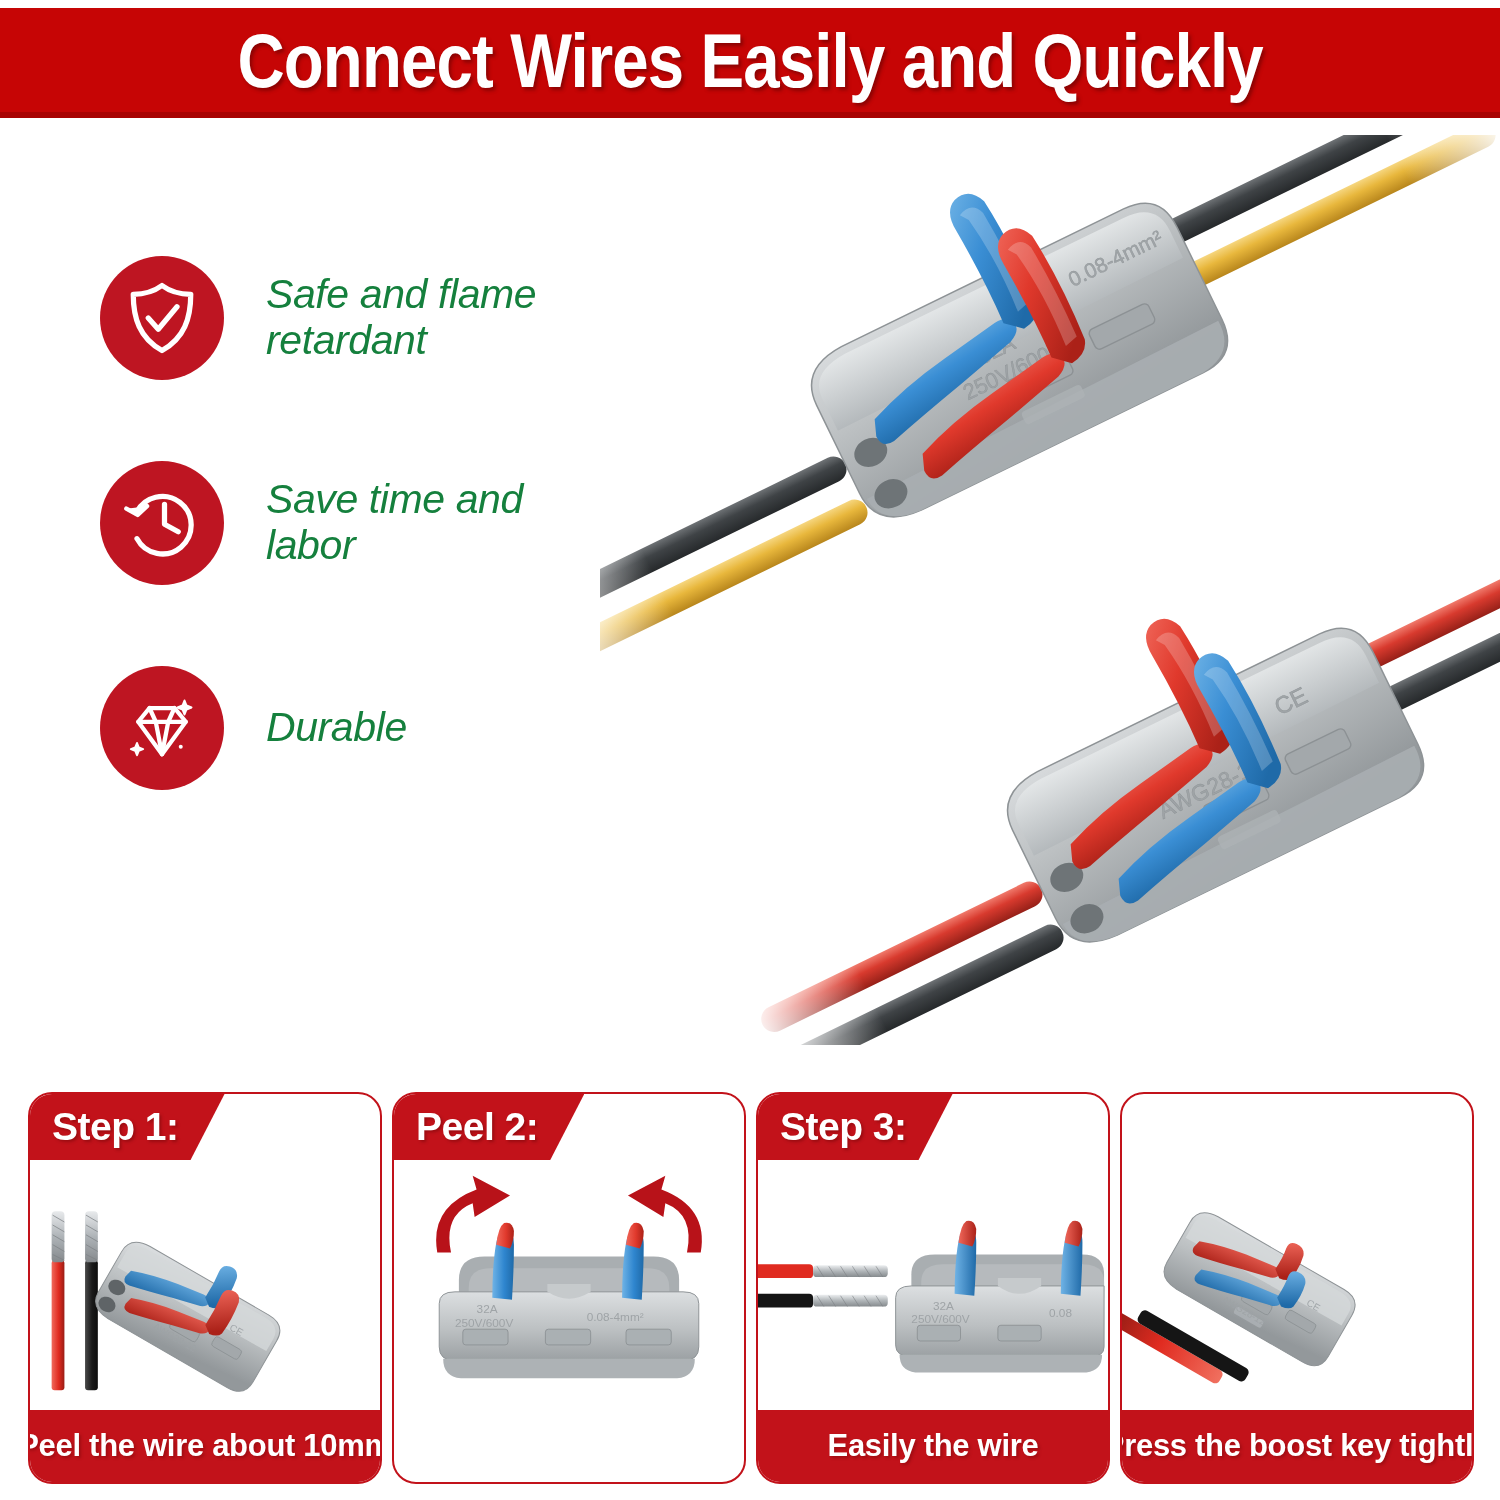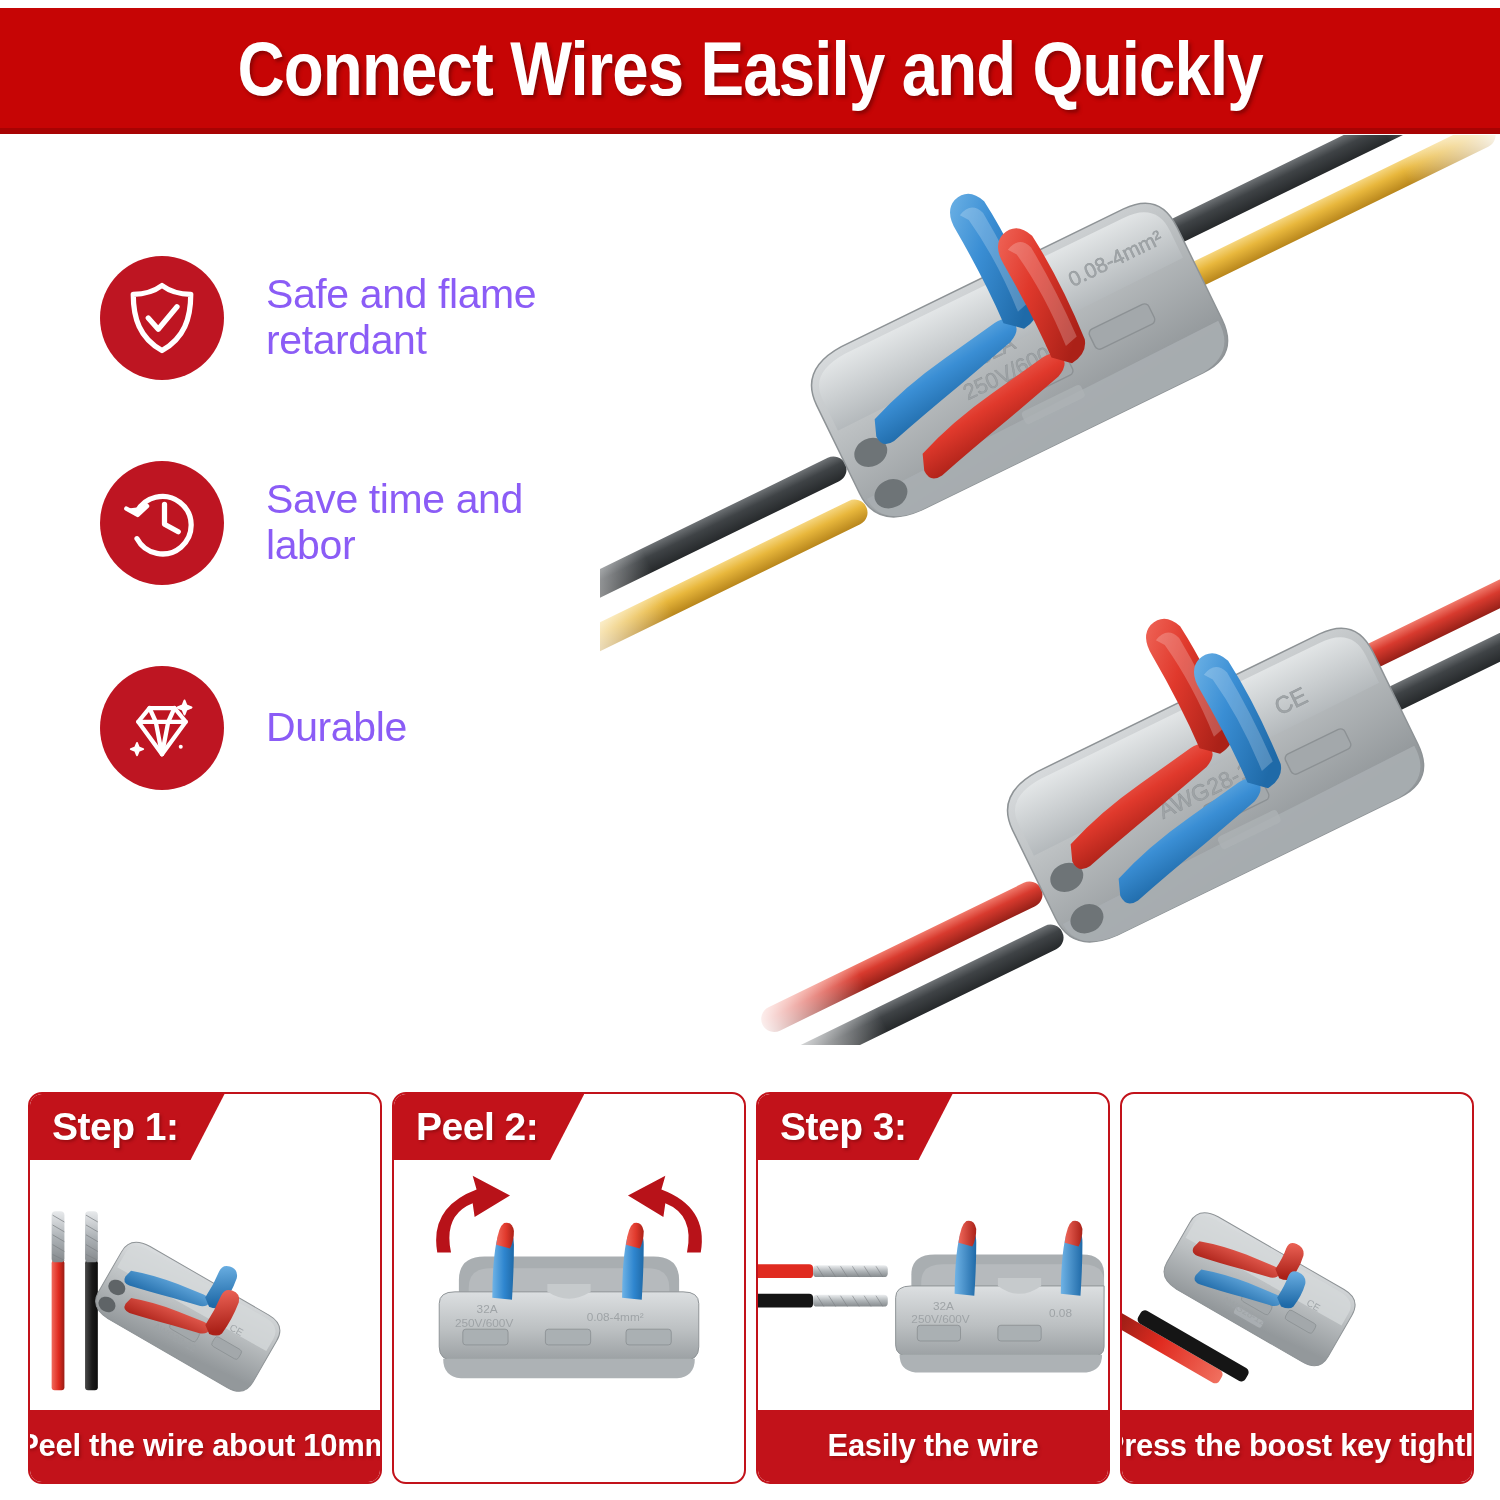--- a/index.html
+++ b/index.html
@@ -8,21 +8,21 @@
     background: #ffffff;
     font-family: "Liberation Sans", sans-serif;
     position: relative;
     overflow: hidden;
   }
 
   
   .banner {
     position: absolute;
     left: 0; top: 8px;
-    width: 1500px; height: 126px;
+    width: 1500px; height: 110px;
     background: #c60505;
     border-bottom: 6px solid #a80303;
     display: flex;
     align-items: center;
     justify-content: center;
   }
   .banner-title {
     color: #ffffff;
     font-family: "Liberation Sans Narrow", "Liberation Sans", sans-serif;
     font-weight: bold;
@@ -50,26 +50,27 @@
     border-radius: 50%;
     background: #be1522;
     flex: 0 0 124px;
     display: flex;
     align-items: center;
     justify-content: center;
   }
   .feature-badge svg { width: 80px; height: 80px; display: block; }
   .feature-label {
     margin-left: 42px;
-    color: #8b5cf6;
+    color: #15803d;
     font-size: 41px;
     line-height: 1.12;
     font-weight: normal;
     letter-spacing: -0.4px;
     max-width: 330px;
+    font-style: italic;
   }
 
   
   .hero {
     position: absolute;
     left: 600px; top: 135px;
     width: 900px; height: 910px;
   }
   .hero svg { width: 100%; height: 100%; display: block; }
 
@@ -79,21 +80,21 @@
     left: 28px; top: 1092px;
     width: 1446px; height: 392px;
     display: flex;
     gap: 10px;
   }
   .step-panel {
     position: relative;
     flex: 1 1 0;
     background: #ffffff;
     border: 2px solid #c2121a;
-    border-radius: 14px;
+    border-radius: 24px;
     overflow: hidden;
   }
   .step-tab {
     position: absolute;
     left: 0; top: 0;
     height: 66px;
     background: #c2121a;
     color: #ffffff;
     font-size: 39px;
     font-weight: bold;

